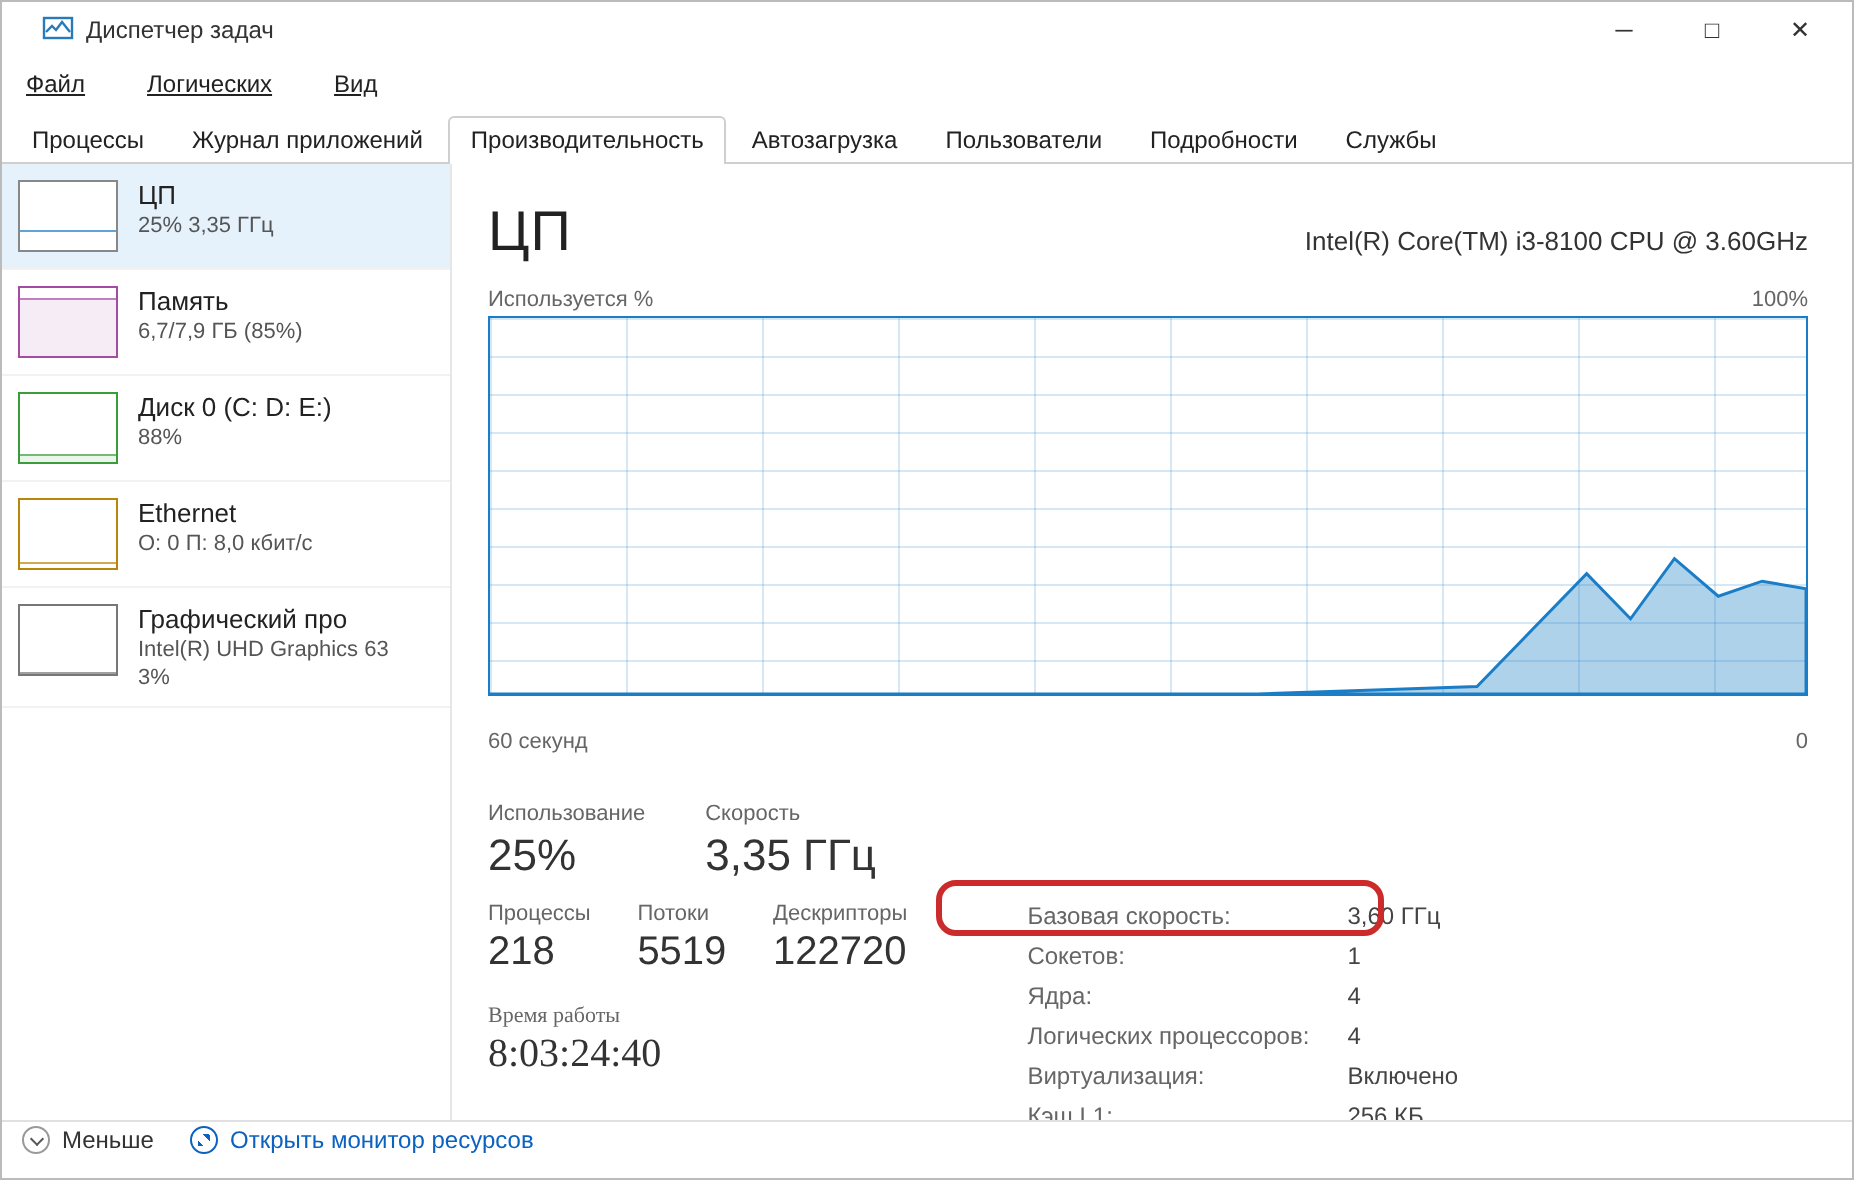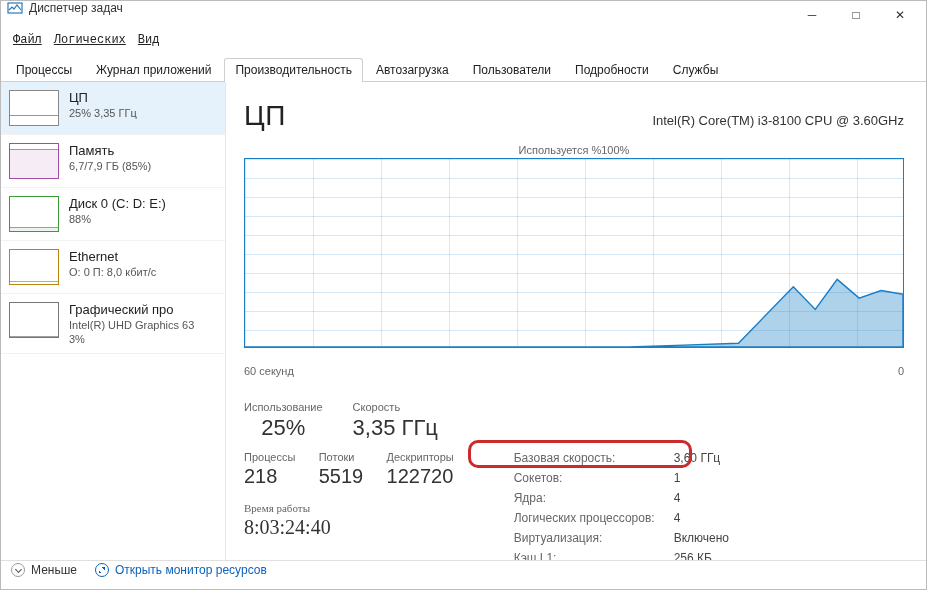--- a/index.html
+++ b/index.html
@@ -10,27 +10,28 @@
     color: #222;
     background: #fff;
     width: 927px;
     height: 590px;
     overflow: hidden;
     border: 1px solid #bbb;
   }
   .titlebar {
     height: 28px;
     display: flex;
-    padding: 0 4px 0 6px;
+    align-items: center;
+    padding: 0 4px 0 20px;
     background: #fff;
   }
   .titlebar .icon { width: 16px; height: 16px; margin-right: 6px; }
   .titlebar .title { flex: 1; color: #333; }
   .winctl { width: 44px; height: 28px; display: flex; align-items: center; justify-content: center; color: #333; }
-  .menubar { height: 22px; display: flex; align-items: center; padding: 0 6px; gap: 0; font-family: Liberation Mono, monospace; }
+  .menubar { height: 22px; display: flex; align-items: flex-end; padding: 0 6px; gap: 19px; }
   .menubar .menu { padding: 2px 6px; text-decoration: underline; cursor: default; }
   .tabs { display: flex; align-items: flex-end; border-bottom: 1px solid #cfcfcf; padding: 6px 4px 0 4px; }
   .tab { padding: 4px 10px 5px; border: 1px solid transparent; border-bottom: none; margin-right: 2px; cursor: default; position: relative; top: 1px; }
   .tab.active { border-color: #cfcfcf; background: #fff; border-top-left-radius: 3px; border-top-right-radius: 3px; }
   .body { display: flex; height: calc(100% - 28px - 22px - 30px - 30px); }
   .sidebar { width: 225px; border-right: 1px solid #e6e6e6; overflow: hidden; }
   .side-item { display: flex; padding: 8px 8px; gap: 10px; cursor: default; border-bottom: 1px solid #f2f2f2; }
   .side-item.selected { background: #e5f1fb; }
   .side-thumb { width: 50px; height: 36px; border: 1px solid #888; background: #fff; position: relative; }
   .side-thumb.mem { border-color: #a44ba4; }
@@ -42,33 +43,33 @@
   .side-thumb.mem .spark { color: #a44ba4; height: 85%; background: rgba(164,75,164,.15); }
   .side-thumb.disk .spark { color: #3a9d3a; height: 12%; background: rgba(58,157,58,.15); }
   .side-thumb.net .spark { color: #b8860b; height: 8%; }
   .side-thumb.gpu .spark { color: #777; height: 3%; }
   .side-text .name { font-size: 13px; color: #222; }
   .side-text .sub { font-size: 11px; color: #555; margin-top: 2px; white-space: nowrap; overflow: hidden; text-overflow: ellipsis; max-width: 140px; }
   .main { flex: 1; padding: 18px 22px 10px 18px; overflow: hidden; }
   .main-header { display: flex; align-items: baseline; justify-content: space-between; }
   .main-title { font-size: 28px; font-weight: 400; letter-spacing: .5px; }
   .main-sub { font-size: 13px; color: #333; }
-  .chart-label-row { display: flex; justify-content: center; font-size: 11px; color: #666; margin-top: 12px; }
+  .chart-label-row { display: flex; justify-content: space-between; font-size: 11px; color: #666; margin-top: 12px; }
   .chart {
     width: 100%; height: 190px; border: 1px solid #1a7dc7; margin-top: 2px;
     background:
       repeating-linear-gradient(to right, rgba(26,125,199,.18) 0 1px, transparent 1px 68px),
       repeating-linear-gradient(to bottom, rgba(26,125,199,.18) 0 1px, transparent 1px 19px);
     position: relative;
   }
   .chart svg { position: absolute; inset: 0; width: 100%; height: 100%; }
   .chart-bottom-row { display: flex; justify-content: space-between; font-size: 11px; color: #666; margin-top: 17px; }
   .stats-row { display: flex; margin-top: 24px; gap: 30px; }
   .big-stat .lbl { font-size: 11px; color: #666; }
-  .big-stat .val { font-size: 22px; color: #333; margin-top: 2px; text-align: center; }
+  .big-stat .val { font-size: 22px; color: #333; margin-top: 2px; }
   .detail-cols { display: flex; margin-top: 10px; gap: 30px; }
   .detail-left .small-stat { display: inline-block; margin-right: 20px; vertical-align: top; }
   .small-stat .lbl { font-size: 11px; color: #666; }
   .small-stat .val { font-size: 20px; color: #333; margin-top: 2px; }
   .uptime { margin-top: 14px; font-family: Liberation Serif, serif; }
   .detail-right { display: grid; grid-template-columns: 160px 100px; row-gap: 6px; font-size: 12px; color: #444; }
   .detail-right .k { color: #666; }
   .highlight-box {
     position: absolute; border: 3px solid #cc2b2b; border-radius: 10px;
     pointer-events: none;

